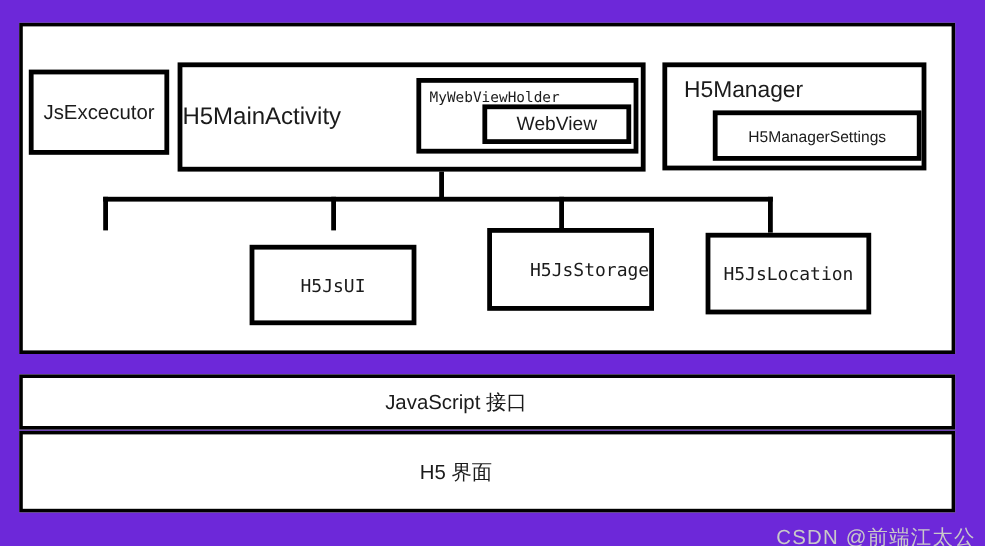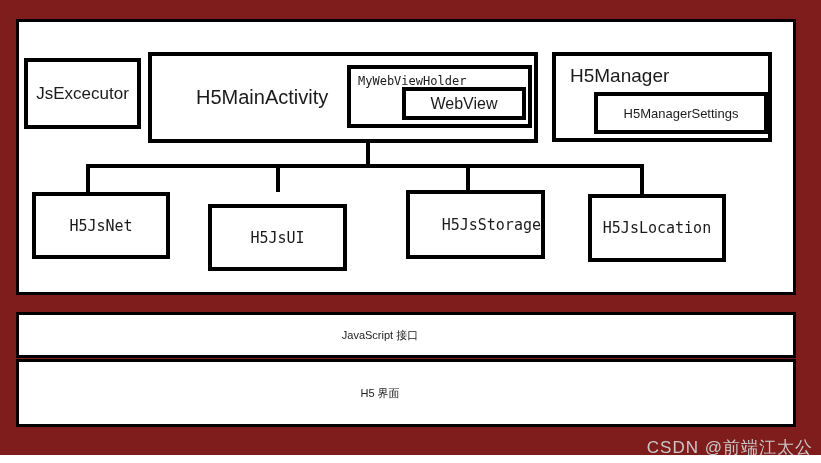--- a/index.html
+++ b/index.html
@@ -3,21 +3,21 @@
 <meta charset="utf-8">
 <style>
   * { margin: 0; padding: 0; box-sizing: border-box; }
   html, body { background: #ffffff; }
   body { font-family: "Liberation Sans", sans-serif; color: #1b1b1b; }
 
   .canvas {
     position: relative;
     width: 821px;
     height: 455px;
-    background: #7f1d1d;
+    background: #6d28d9;
     overflow: hidden;
   }
 
   .box {
     position: absolute;
     border: 4px solid #000000;
     background: #ffffff;
   }
 
   .outer-box {
@@ -28,21 +28,20 @@
   .center-label { display: flex; align-items: center; justify-content: center; }
 
   .node-js-excecutor {
     left: 24px; top: 58px; width: 117px; height: 71px;
     font-size: 17px;
   }
 
   .node-h5-main-activity {
     left: 148px; top: 52px; width: 390px; height: 91px;
     display: flex; align-items: center;
-    padding-left: 44px;
     font-size: 20px;
     text-align: right;
   }
 
   .node-my-web-view-holder {
     left: 347px; top: 65px; width: 185px; height: 63px;
     font-family: "DejaVu Sans Mono", monospace;
     font-size: 12px;
     padding: 5px 0 0 7px;
   }
@@ -78,21 +77,21 @@
   .line-v-main  { left: 366px; top: 141px; width: 4px;   height: 25px; }
   .line-h-bus   { left: 86px;  top: 164px; width: 558px; height: 4px;  }
   .line-stub-1  { left: 86px;  top: 164px; width: 4px;   height: 28px; }
   .line-stub-2  { left: 276px; top: 164px; width: 4px;   height: 28px; }
   .line-stub-3  { left: 466px; top: 164px; width: 4px;   height: 26px; }
   .line-stub-4  { left: 640px; top: 164px; width: 4px;   height: 30px; }
 
   .layer-bar {
     left: 16px; width: 780px;
     border-width: 3px;
-    font-size: 11px;
+    font-size: 17px;
     padding-right: 52px; 
   }
   .layer-js { top: 312px; height: 46px; }
   .layer-h5 { top: 359px; height: 68px; }
 
   .watermark {
     position: absolute;
     right: 8px; top: 436px;
     font-size: 17px;
     color: #c9c9c9;
@@ -131,23 +130,20 @@
   </div>
 
   <div class="box node-h5-manager">
     <span>H5Manager</span>
   </div>
 
   <div class="box center-label node-h5-manager-settings">
     <span>H5ManagerSettings</span>
   </div>
 
-  <div class="box center-label leaf node-h5-js-net">
-    <span>H5JsNet</span>
-  </div>
 
   <div class="box center-label leaf node-h5-js-ui">
     <span>H5JsUI</span>
   </div>
 
   <div class="box center-label leaf node-h5-js-storage">
     <span>H5JsStorage</span>
   </div>
 
   <div class="box center-label leaf node-h5-js-location">

